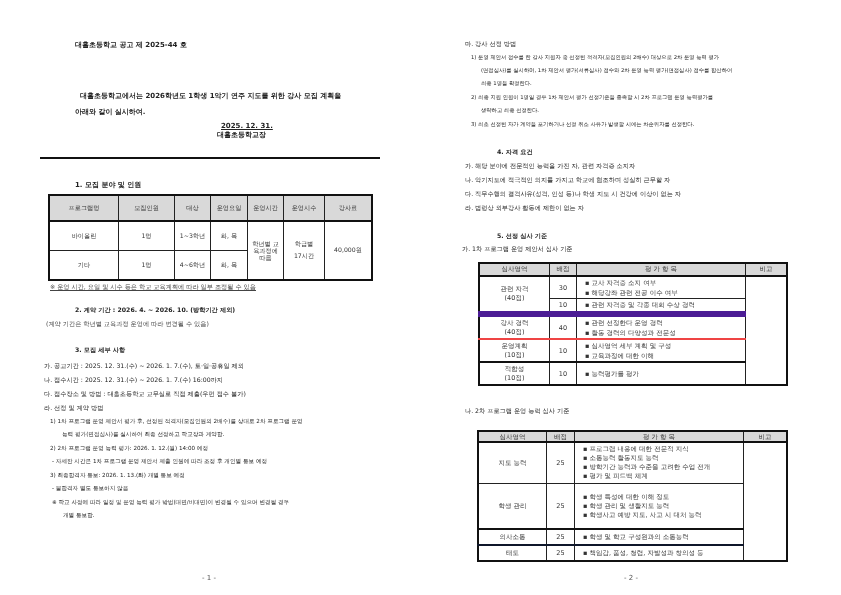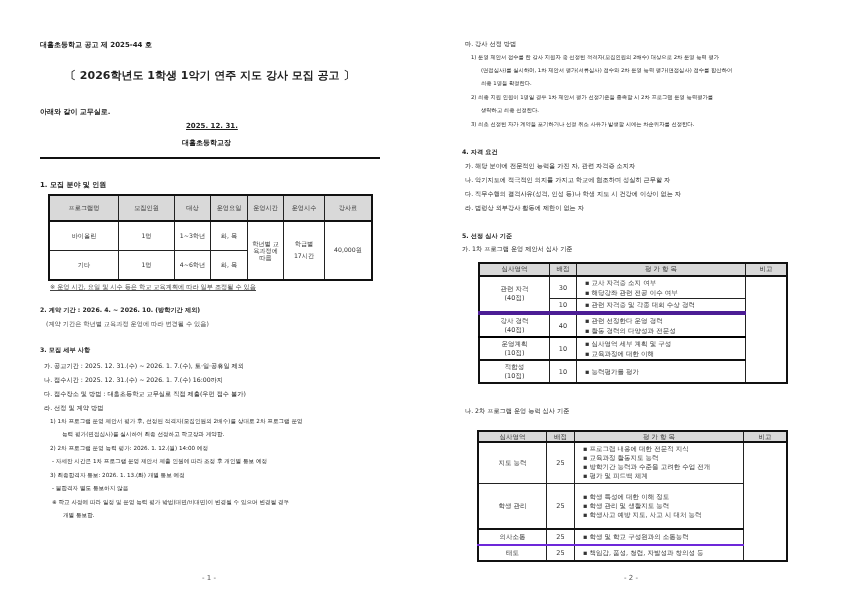--- a/index.html
+++ b/index.html
@@ -2,21 +2,21 @@
 <html><head>
 <meta charset="utf-8">
 <style>
   html, body { margin:0; padding:0; background:#ffffff; }
   body { width:841px; height:595px; position:relative; overflow:hidden;
          font-family:"DejaVu Sans","Liberation Sans",sans-serif; color:#222; }
   .page { position:absolute; top:0; height:595px; width:420px; }
   .p1 { left:0; } .p2 { left:421px; }
   .abs { position:absolute; white-space:nowrap; }
   .t6 { font-size:6.2px; } .t7 { font-size:7px; }
-  .b { font-weight:bold; }
+  .b { font-weight:bold;margin-left:35px; }
   .u { text-decoration:underline; }
   .hr { position:absolute; left:40px; width:340px; height:2px; background:#111; top:157px; }
   table { border-collapse:collapse; position:absolute; }
   td, th { border:1px solid #222; text-align:center; font-weight:normal; color:#333; padding:0; }
   .tbl1 { left:48px; top:194px; width:325px; font-size:6.2px; }
   .tbl1 th { background:#d9d9d9; height:24px; border-bottom:2px solid #111; }
   .tbl1 td { height:28px; }
   .tbl1 { border:2px solid #111; }
   .tbl2 { left:478px; top:262px; width:310px; font-size:6.5px; border:2px solid #111; }
   .tbl2 th { background:#d9d9d9; height:11px; border-bottom:2px solid #111; font-size:6.5px; }
@@ -25,24 +25,24 @@
   .tbl3 th { background:#d9d9d9; height:9px; border-bottom:2px solid #111; font-size:6.5px; line-height:8px; }
   .tbl3 td.items { text-align:left; padding-left:8px; line-height:9px; }
   .bullet::before { content:"▪ "; }
   .pgno { font-size:7px; color:#555; }
 </style>
 </head>
 <body>
 
 <div class="page p1">
   <div class="abs t7 b" style="left:40px;top:40px;">대홀초등학교 공고 제 2025-44 호</div>
-  <div class="abs b" style="left:65px;top:68px;font-size:11px;">〔 2026학년도 1학생 1악기 연주 지도 강사 모집 공고 〕</div>
-  <div class="abs t7 b" style="left:40px;top:107px;">아래와 같이 교무실로.</div>
+  <div class="abs t7 b" style="left:45px;top:91px;">대홀초등학교에서는 2026학년도 1학생 1악기 연주 지도를 위한 강사 모집 계획을</div>
+  <div class="abs t7 b" style="left:40px;top:107px;">아래와 같이 실시하여.</div>
   <div class="abs t7 b" style="left:186px;top:122px;text-decoration:underline;">2025. 12. 31.</div>
-  <div class="abs t7 b" style="left:182px;top:138px;">대홀초등학교장</div>
+  <div class="abs t7 b" style="left:182px;top:130px;">대홀초등학교장</div>
   <div class="hr"></div>
 
   <div class="abs t7 b" style="left:40px;top:180px;">1. 모집 분야 및 인원</div>
 
   <table class="tbl1">
     <tbody>
         <tr>
       <th style="width:68px">프로그램명</th>
       <th style="width:55px">모집인원</th>
       <th style="width:35px">대상</th>
@@ -133,32 +133,32 @@
           <div class="bullet">해당강좌 관련 전공 이수 여부</div>
         </td>
     <td rowspan="5"></td>
   </tr>
   <tr>
     <td style="height:12px">10</td>
     <td class="items">
           <div class="bullet">관련 자격증 및 각종 대회 수상 경력</div>
         </td>
   </tr>
-  <tr style="border-top:4px solid #4c1d95;">
+  <tr style="border-top:6px solid #4c1d95;">
     <td>
           <div>강사 경력</div>
           <div>(40점)</div>
         </td>
     <td style="height:21px">40</td>
     <td class="items">
           <div class="bullet">관련 선정한다 운영 경력</div>
           <div class="bullet">활동 경력의 다양성과 전문성</div>
         </td>
   </tr>
-  <tr style="border-top:2px solid #000000;">
+  <tr style="border-top:2px solid #ef4444;">
     <td>
           <div>운영계획</div>
           <div>(10점)</div>
         </td>
     <td style="height:21px">10</td>
     <td class="items">
           <div class="bullet">심사영역 세부 계획 및 구성</div>
           <div class="bullet">교육과정에 대한 이해</div>
         </td>
   </tr>
@@ -181,21 +181,21 @@
     <th style="width:67px">심사영역</th>
     <th style="width:27px">배점</th>
     <th style="width:168px">평 가 항 목</th>
     <th>비고</th>
   </tr>
   <tr>
     <td style="height:40px">지도 능력</td>
     <td>25</td>
     <td class="items">
       <div class="bullet">프로그램 내용에 대한 전문적 지식</div>
-      <div class="bullet">교육과정 활동지도 능력</div>
+      <div class="bullet">소통능력 활동지도 능력</div>
       <div class="bullet">방학기간 능력과 수준을 고려한 수업 전개</div>
       <div class="bullet">평가 및 피드백 체계</div>
     </td>
     <td rowspan="4"></td>
   </tr>
   <tr>
     <td style="height:44px">학생 관리</td>
     <td>25</td>
     <td class="items">
       <div class="bullet">학생 특성에 대한 이해 정도</div>
@@ -203,21 +203,21 @@
       <div class="bullet">학생사고 예방 지도, 사고 시 대처 능력</div>
     </td>
   </tr>
   <tr style="border-top:2px solid #111;">
     <td style="height:14px">의사소통</td>
     <td>25</td>
     <td class="items">
           <div class="bullet">학생 및 학교 구성원과의 소통능력</div>
         </td>
   </tr>
-  <tr style="border-top:2px solid #6d28d9;">
+  <tr style="border-top:2px solid #0f172a;">
     <td style="height:14px">태도</td>
     <td>25</td>
     <td class="items">
           <div class="bullet">책임감, 품성, 청렴, 자발성과 창의성 등</div>
         </td>
   </tr>
 </tbody>
   </table>
 
 <div class="abs pgno" style="left:624px;top:574px;">- 2 -</div>

